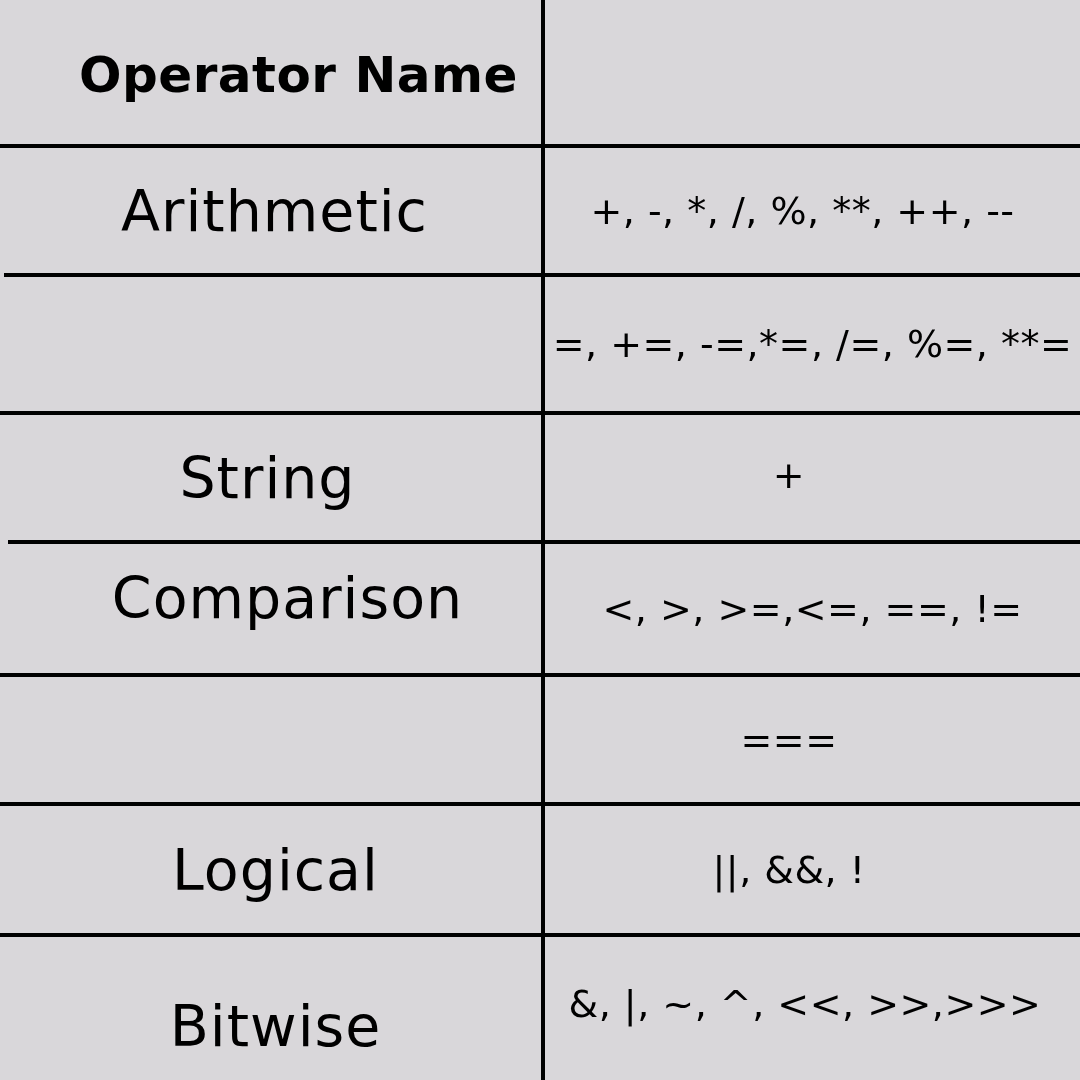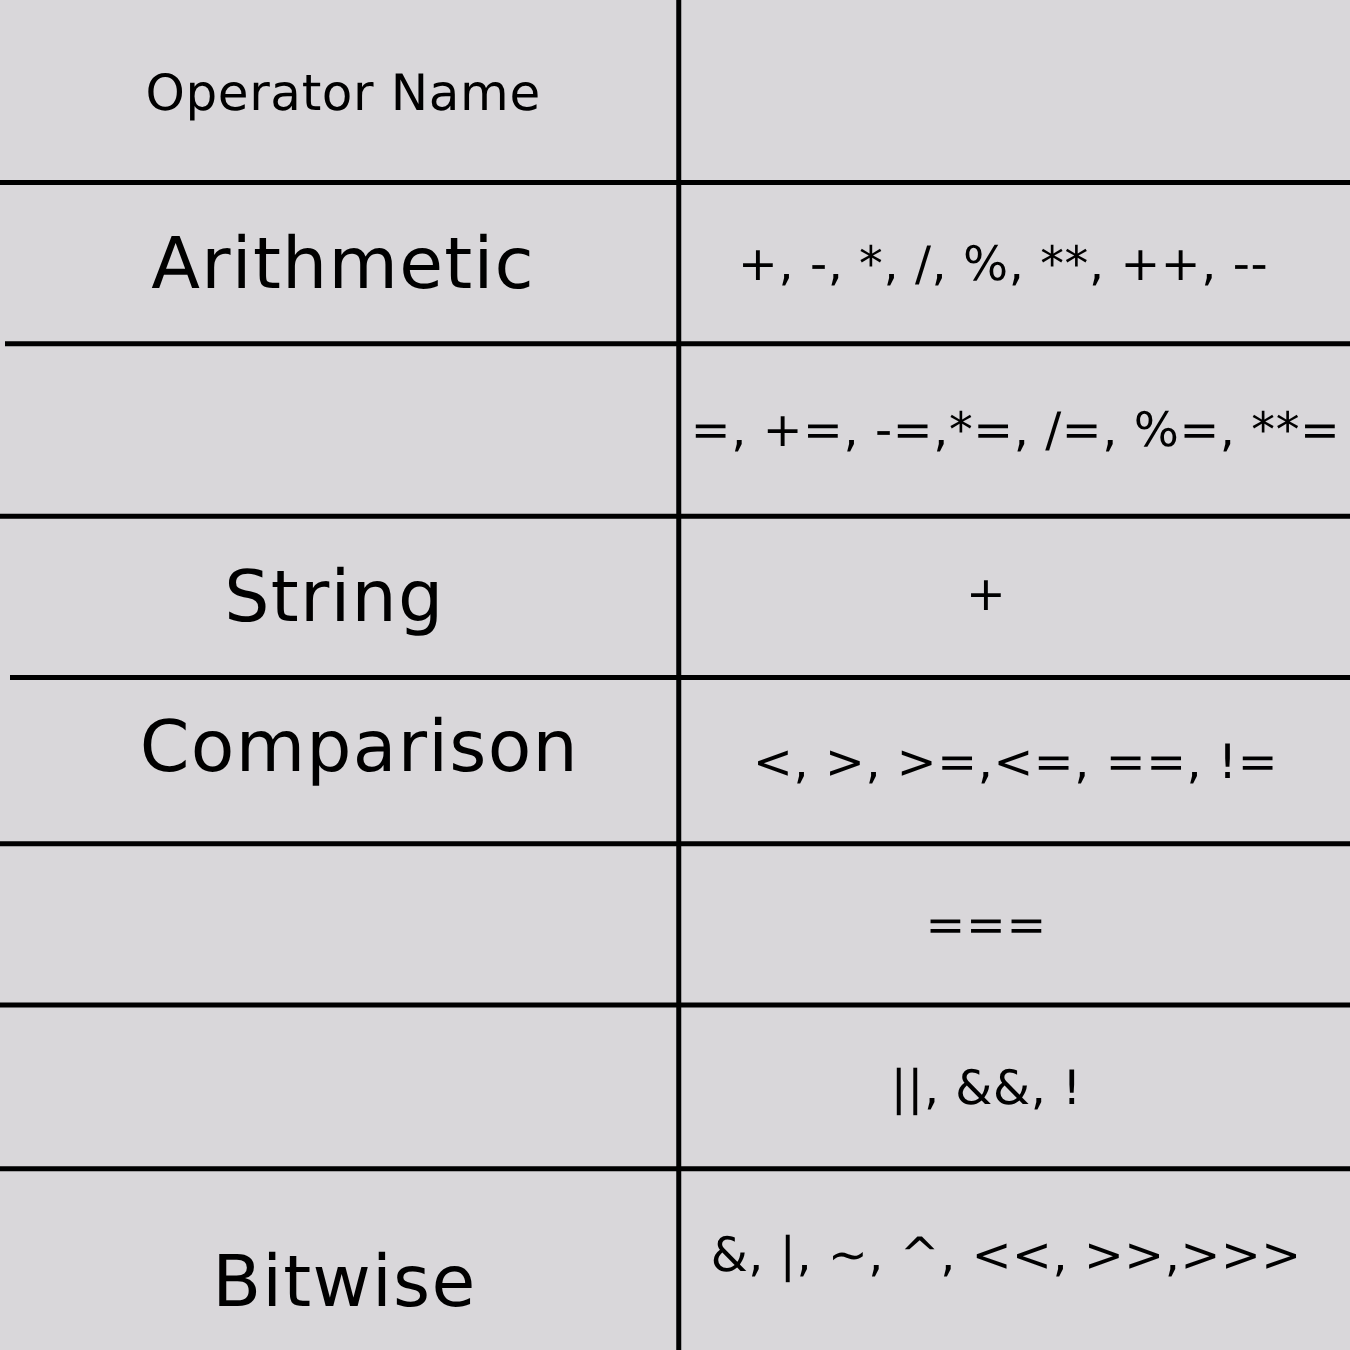--- a/index.html
+++ b/index.html
@@ -13,21 +13,21 @@
     .canvas { position: absolute; left: 0; top: 0; width: 1080px; height: 1080px; }
     .vline {
       position: absolute; top: 0; width: 4px; height: 1080px; background: #000;
       left: 541px;
     }
     .hline { position: absolute; height: 4px; background: #000; right: 0; }
     .cell {
       position: absolute; display: flex; align-items: center; justify-content: center;
       white-space: nowrap;
     }
-    .hdr { font-weight: normal; font-size: 40px; letter-spacing: 0.5px; }
+    .hdr { font-weight: bold; font-size: 50px; letter-spacing: 0.5px; margin-left: 24px; }
     .name { font-size: 57px; font-weight: normal; letter-spacing: 1px; }
     .ops { font-size: 38px; font-weight: normal; letter-spacing: 0.5px; }
   </style>
 </head>
 <body>
 
 <div class="canvas">
 
   <div class="vline"></div>
 
@@ -47,18 +47,19 @@
   <div class="cell ops" style="left:545px; top:277px; width:535px; height:134px;">=, +=, -=,*=, /=, %=, **=</div>
 
   <div class="cell name" style="left:0; top:415px; width:535px; height:125px;">String</div>
   <div class="cell ops" style="left:545px; top:415px; width:488px; height:120px;">+</div>
 
   <div class="cell name" style="left:0; top:544px; width:575px; height:108px;">Comparison</div>
   <div class="cell ops" style="left:545px; top:544px; width:535px; height:129px;">&lt;, &gt;, &gt;=,&lt;=, ==, !=</div>
 
   <div class="cell ops" style="left:545px; top:677px; width:488px; height:125px;">===</div>
 
+  <div class="cell name" style="left:0; top:806px; width:551px; height:127px;">Logical</div>
   <div class="cell ops" style="left:545px; top:806px; width:488px; height:127px;">||, &amp;&amp;, !</div>
 
   <div class="cell name" style="left:0; top:937px; width:551px; height:178px;">Bitwise</div>
   <div class="cell ops" style="left:545px; top:937px; width:520px; height:133px;">&amp;, |, ~, ^, &lt;&lt;, &gt;&gt;,&gt;&gt;&gt;</div>
 
 </div>
 
 </body></html>

